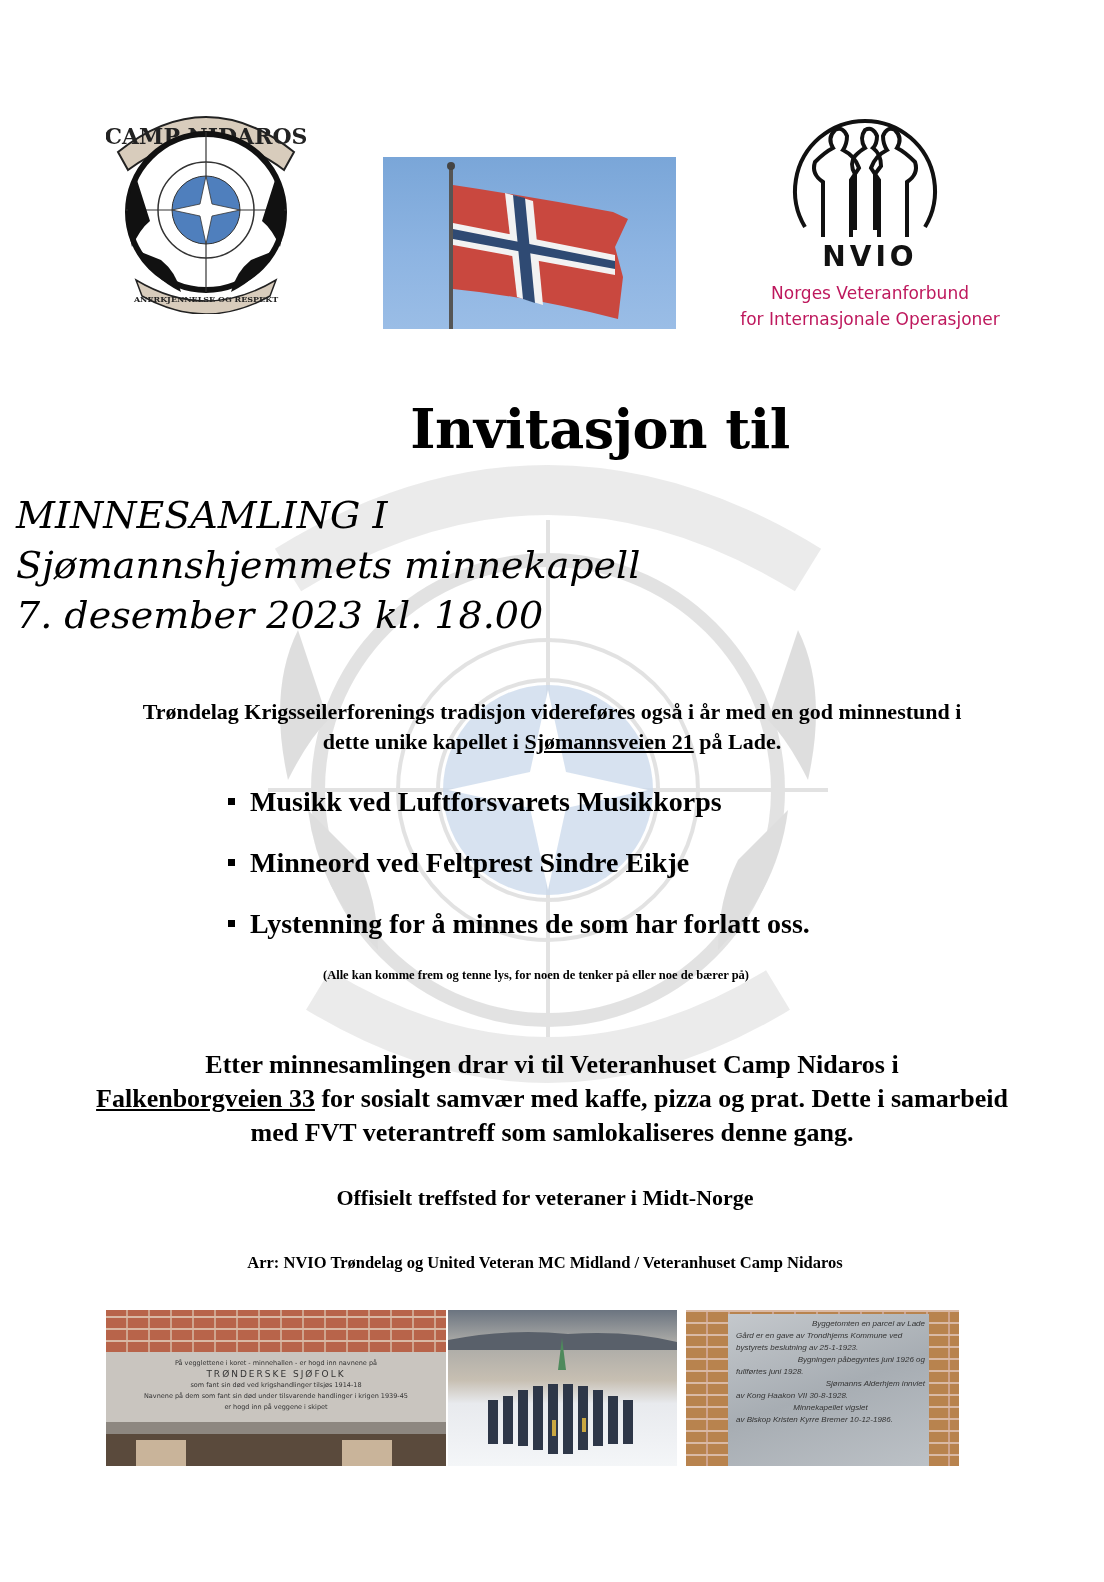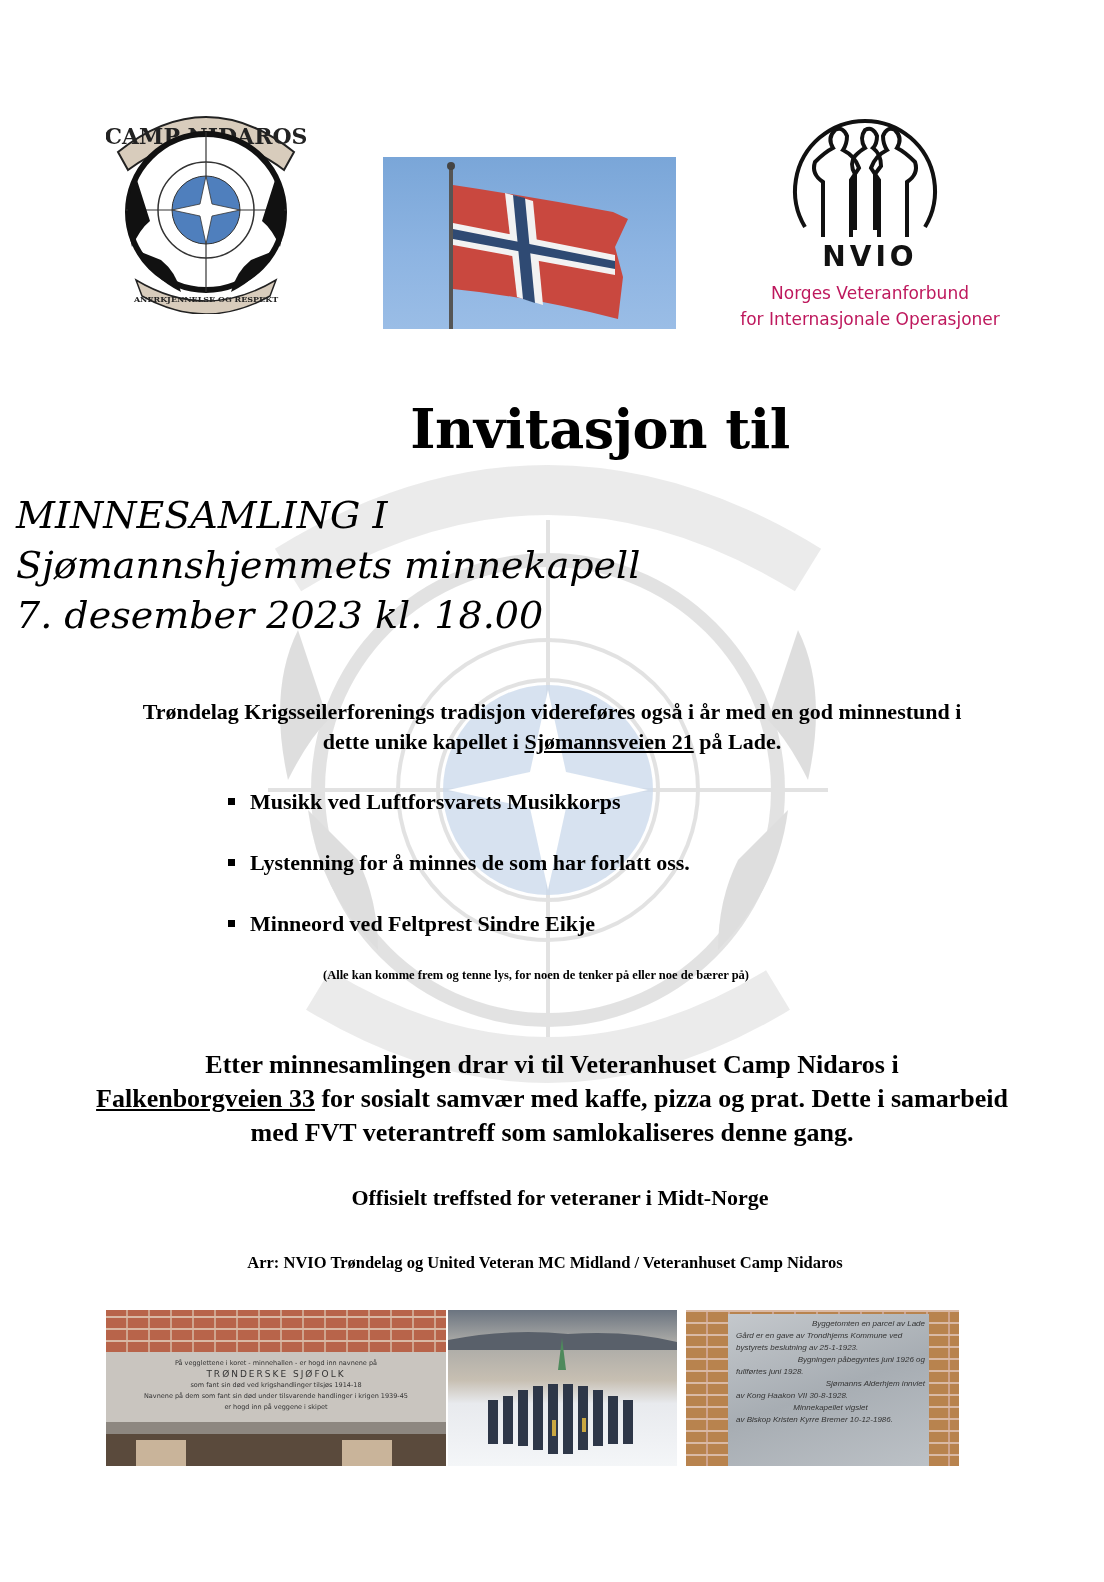--- a/index.html
+++ b/index.html
@@ -18,27 +18,27 @@
   .nvio-word { position: absolute; left: 0; width: 100%; text-align: center; font-family: "DejaVu Sans", sans-serif; font-weight: bold; font-size: 28px; letter-spacing: 4px; color: #111; top: 128px; }
 
   .title { position: absolute; left: 0; width: 1104px; top: 397px; text-align: center; font-family: "DejaVu Serif", serif; font-weight: bold; font-size: 54px; letter-spacing: -0.5px; margin-left: 48px; }
   .script { position: absolute; left: 16px; width: 1104px; text-align: left; font-family: "DejaVu Serif", serif; font-style: italic; font-size: 38px; line-height: 50px; }
 
   .para { position: absolute; text-align: center; font-weight: bold; }
   .p1 { left: 120px; width: 864px; top: 697px; font-size: 22px; line-height: 30px; }
   .u { text-decoration: underline; }
 
   .bullets { position: absolute; left: 222px; top: 787px; width: 700px; }
-  .bullet { position: relative; height: 61px; font-weight: bold; font-size: 22px; line-height: 30px; padding-left: 28px; }
+  .bullet { position: relative; height: 61px; font-weight: bold; font-size: 28px; line-height: 30px; padding-left: 28px; }
   .bullet .sq { position: absolute; left: 6px; top: 11px; width: 7px; height: 7px; background: #000; }
 
   .note { position: absolute; left: 0; width: 1040px; top: 968px; text-align: center; font-weight: bold; font-size: 12.5px; margin-left: 16px; }
 
   .p2 { left: 90px; width: 924px; top: 1048px; font-size: 26px; line-height: 34px; }
-  .p3 { left: 0; width: 1090px; top: 1185px; font-size: 22px; padding-left: 15px; }
+  .p3 { left: 0; width: 1090px; top: 1185px; font-size: 22px; }
   .p4 { left: 0; width: 1090px; top: 1253px; font-size: 16.5px; }
 
   .photo { position: absolute; top: 1310px; height: 156px; overflow: hidden; }
   .ph1 { left: 106px; width: 340px; }
   .ph2 { left: 448px; width: 229px; }
   .ph3 { left: 686px; width: 273px; }
 
   .brick { background-color: #b8644a; background-image:
       repeating-linear-gradient(0deg, transparent 0 10px, #d9b9a5 10px 12px),
       repeating-linear-gradient(90deg, transparent 0 20px, #cfa48e 20px 22px); }
@@ -118,22 +118,22 @@
 <div class="script" style="top:490px">MINNESAMLING I</div>
 <div class="script" style="top:540px">Sjømannshjemmets minnekapell</div>
 <div class="script" style="top:590px">7. desember 2023 kl. 18.00</div>
 
 <div class="para p1">
   <span>Trøndelag Krigsseilerforenings tradisjon videreføres også i år med en god minnestund i dette unike kapellet i </span><span class="u">Sjømannsveien 21</span><span> på Lade.</span>
 </div>
 
 <div class="bullets">
   <div class="bullet"><span class="sq"></span><span>Musikk ved Luftforsvarets Musikkorps</span></div>
+  <div class="bullet"><span class="sq"></span><span>Minneord ved Feltprest Sindre Eikje</span></div>
   <div class="bullet"><span class="sq"></span><span>Lystenning for å minnes de som har forlatt oss.</span></div>
-  <div class="bullet"><span class="sq"></span><span>Minneord ved Feltprest Sindre Eikje</span></div>
 </div>
 
 <div class="note">(Alle kan komme frem og tenne lys, for noen de tenker på eller noe de bærer på)</div>
 
 <div class="para p2">
   <span>Etter minnesamlingen drar vi til Veteranhuset Camp Nidaros i</span><br>
   <span class="u">Falkenborgveien 33</span><span> for sosialt samvær med kaffe, pizza og prat. Dette i samarbeid med FVT veterantreff som samlokaliseres denne gang.</span>
 </div>
 
 <div class="para p3">Offisielt treffsted for veteraner i Midt-Norge</div>

